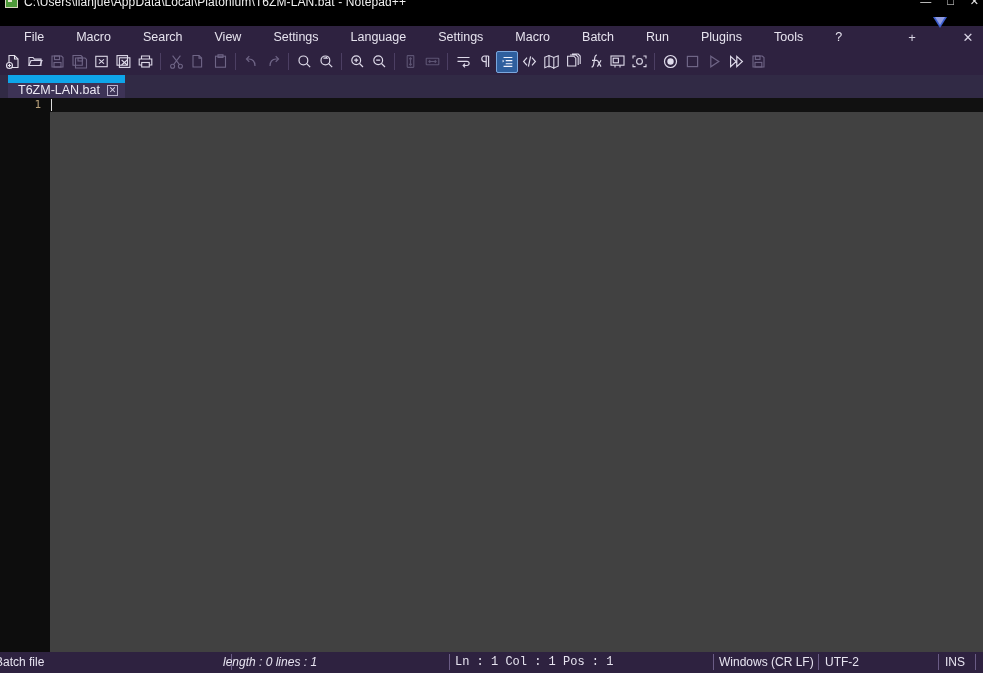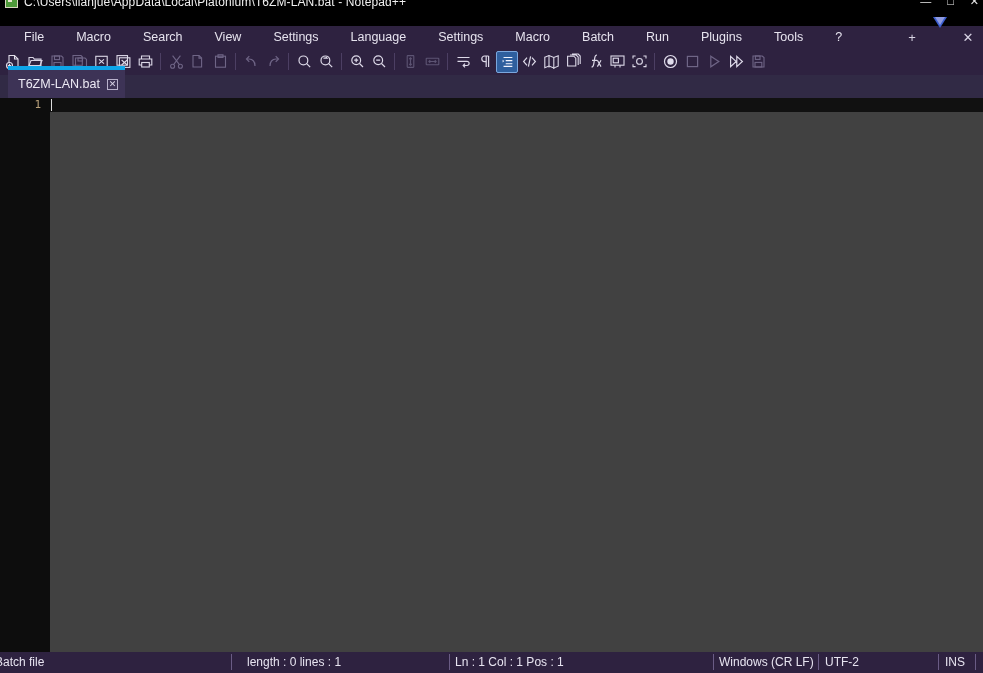--- a/index.html
+++ b/index.html
@@ -167,24 +167,24 @@
     display: flex;
     align-items: flex-end;
     padding-left: 8px;
     flex: 0 0 auto;
     position: relative;
   }
   .tab {
     display: flex;
     align-items: center;
     gap: 7px;
-    height: 32px;
+    height: 23px;
     padding: 0 7px 0 10px;
     background: #3d3356;
-    border-top: 4px solid #0ea5e9;
+    border-top: 8px solid #0ea5e9;
     box-sizing: border-box;
     position: relative;
   }
   .tab-label {
     color: #ece9f4;
     font-size: 12.5px;
     white-space: nowrap;
     line-height: 13px;
   }
   .tab-close {
@@ -571,23 +571,23 @@
     </div>
     <div class="codearea">
       <div class="caret"></div>
       <div class="codearea-body"></div>
     </div>
   </div>
 
   <div class="statusbar">
     <div class="sb-cell" style="left:-5px;">Batch file</div>
     <div class="sb-div" style="left:231px;"></div>
-    <div class="sb-cell" style="left:247px;">length : 0    lines : 1</div>
+    <div class="sb-cell" style="left:223px;font-style:italic;">length : 0    lines : 1</div>
     <div class="sb-div" style="left:449px;"></div>
-    <div class="sb-cell" style="left:455px;">Ln : 1    Col : 1    Pos : 1</div>
+    <div class="sb-cell" style="left:455px;font-family:Liberation Mono, monospace;">Ln : 1    Col : 1    Pos : 1</div>
     <div class="sb-div" style="left:713px;"></div>
     <div class="sb-cell" style="left:719px;">Windows (CR LF)</div>
     <div class="sb-div" style="left:818px;"></div>
     <div class="sb-cell" style="left:825px;">UTF-2</div>
     <div class="sb-div" style="left:938px;"></div>
     <div class="sb-cell" style="left:945px;">INS</div>
     <div class="sb-div" style="left:975px;"></div>
   </div>
 
 </div>

